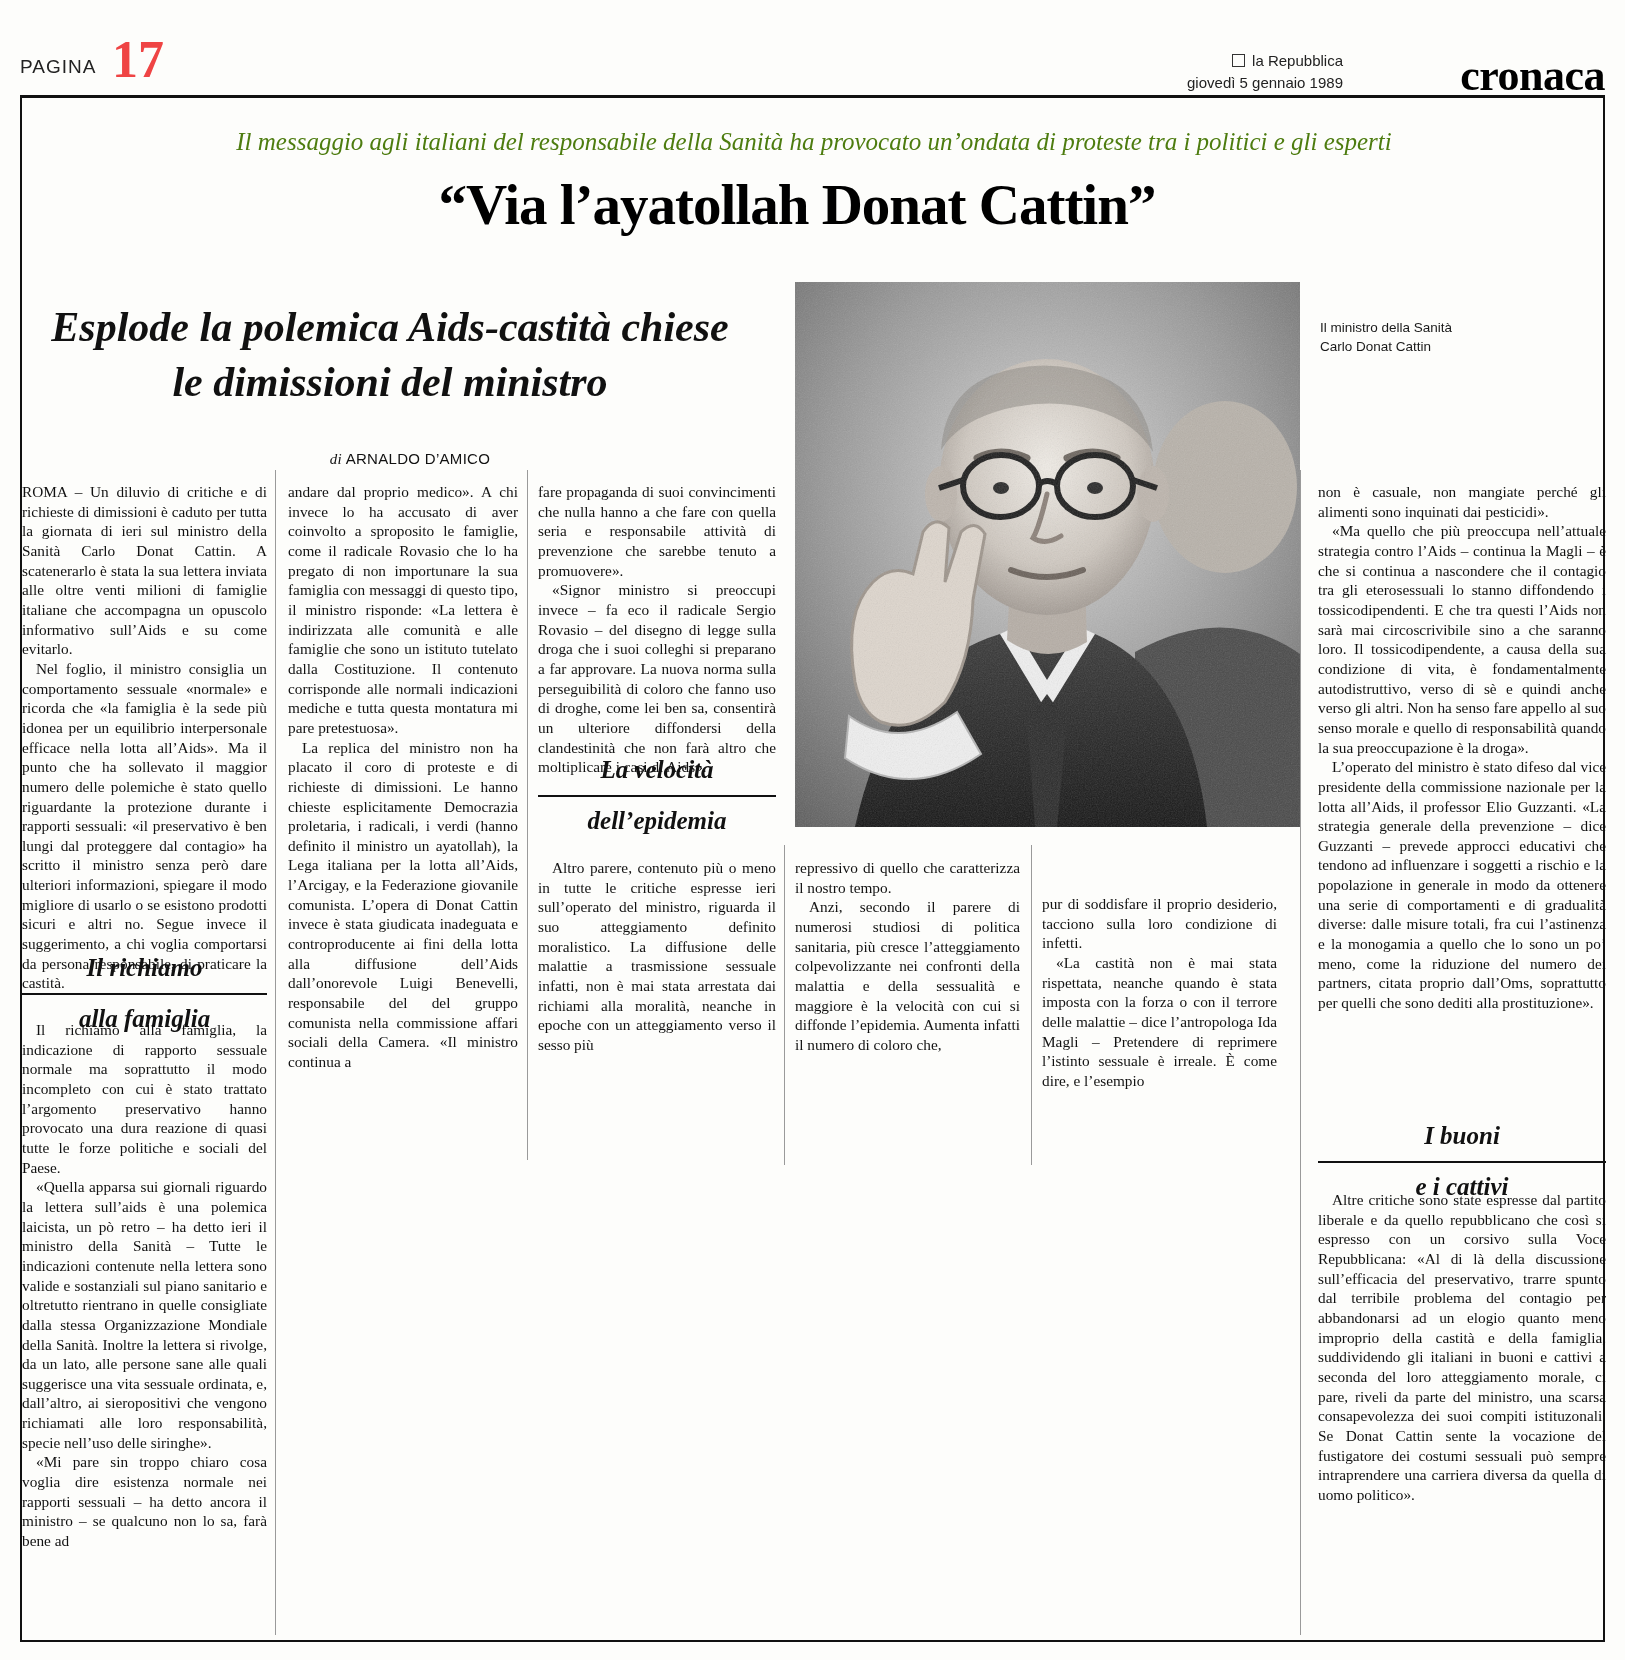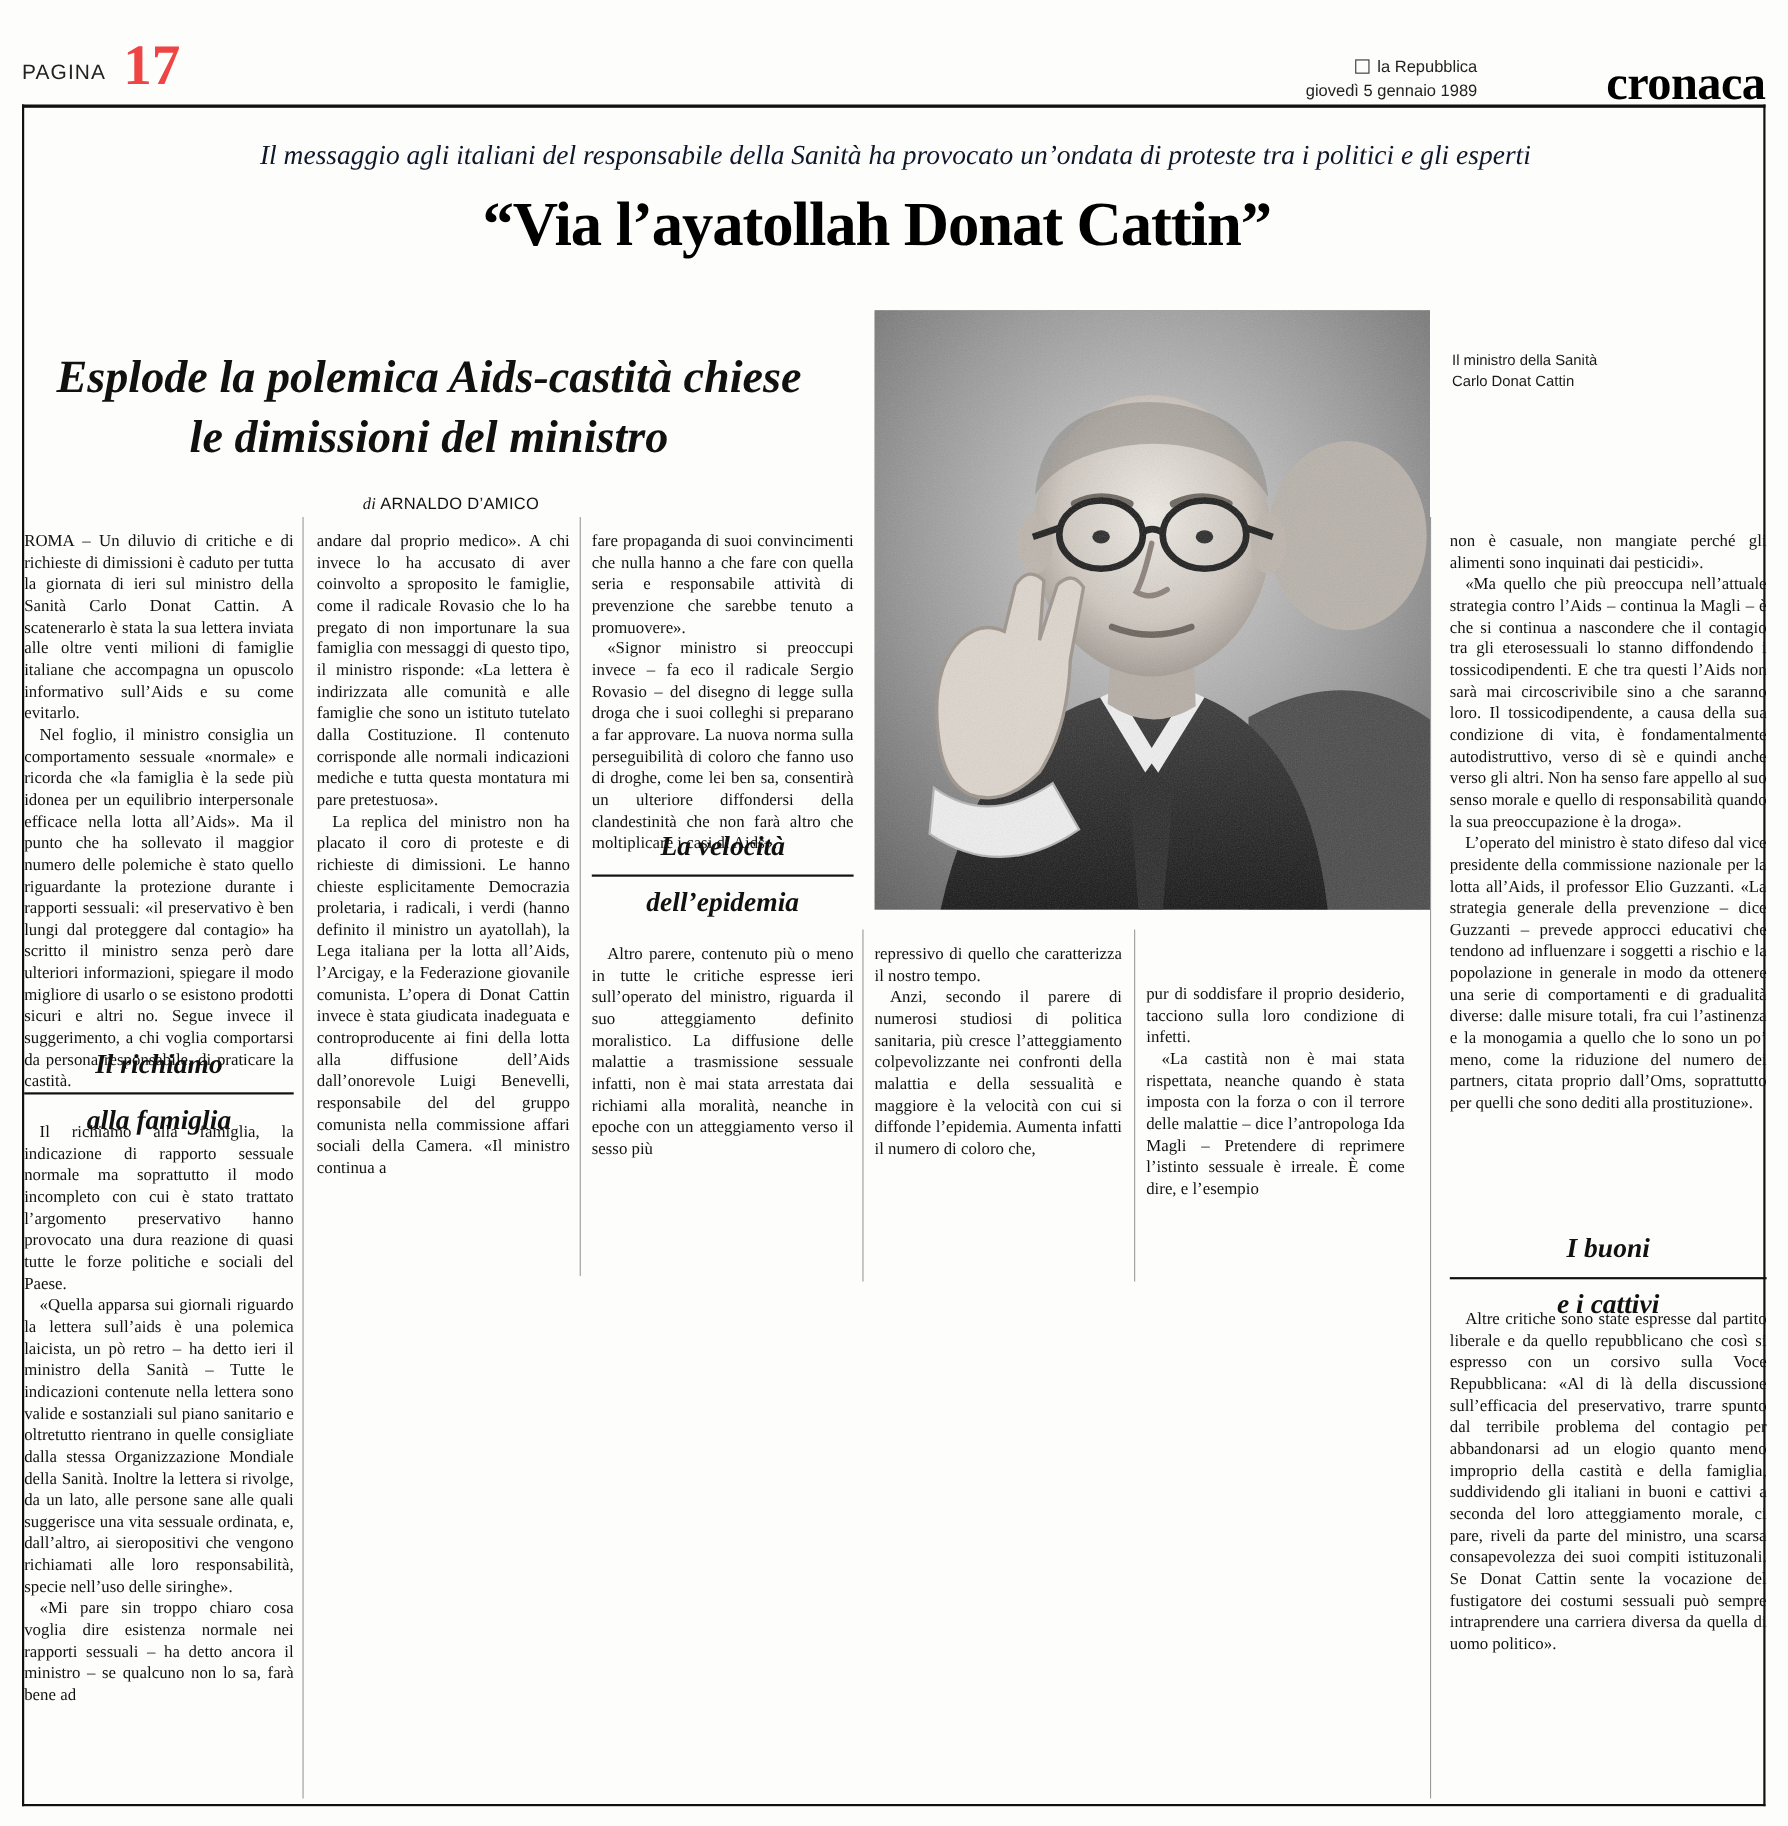--- a/index.html
+++ b/index.html
@@ -84,41 +84,41 @@
   }
 
   
   .kicker {
     position: absolute;
     left: 38px; top: 128px;
     width: 1552px;
     text-align: center;
     font-style: italic;
     font-size: 25px;
-    color: #0f172a;
+    color: #4d7c0f;
     font-family: "Liberation Serif", serif;
   }
 
   
   .headline {
     position: absolute;
     left: 52px; top: 172px;
     width: 1490px;
     text-align: center;
     font-size: 57px;
     font-weight: bold;
     letter-spacing: -1px;
     font-family: "Liberation Serif", serif;
     color: #000;
   }
 
   
   .subhead {
     position: absolute;
-    left: 40px; top: 316px;
+    left: 40px; top: 300px;
     width: 700px;
     text-align: center;
     font-style: italic;
     font-weight: bold;
     font-size: 42px;
     line-height: 1.32;
     font-family: "Liberation Serif", serif;
     color: #111;
   }
 

